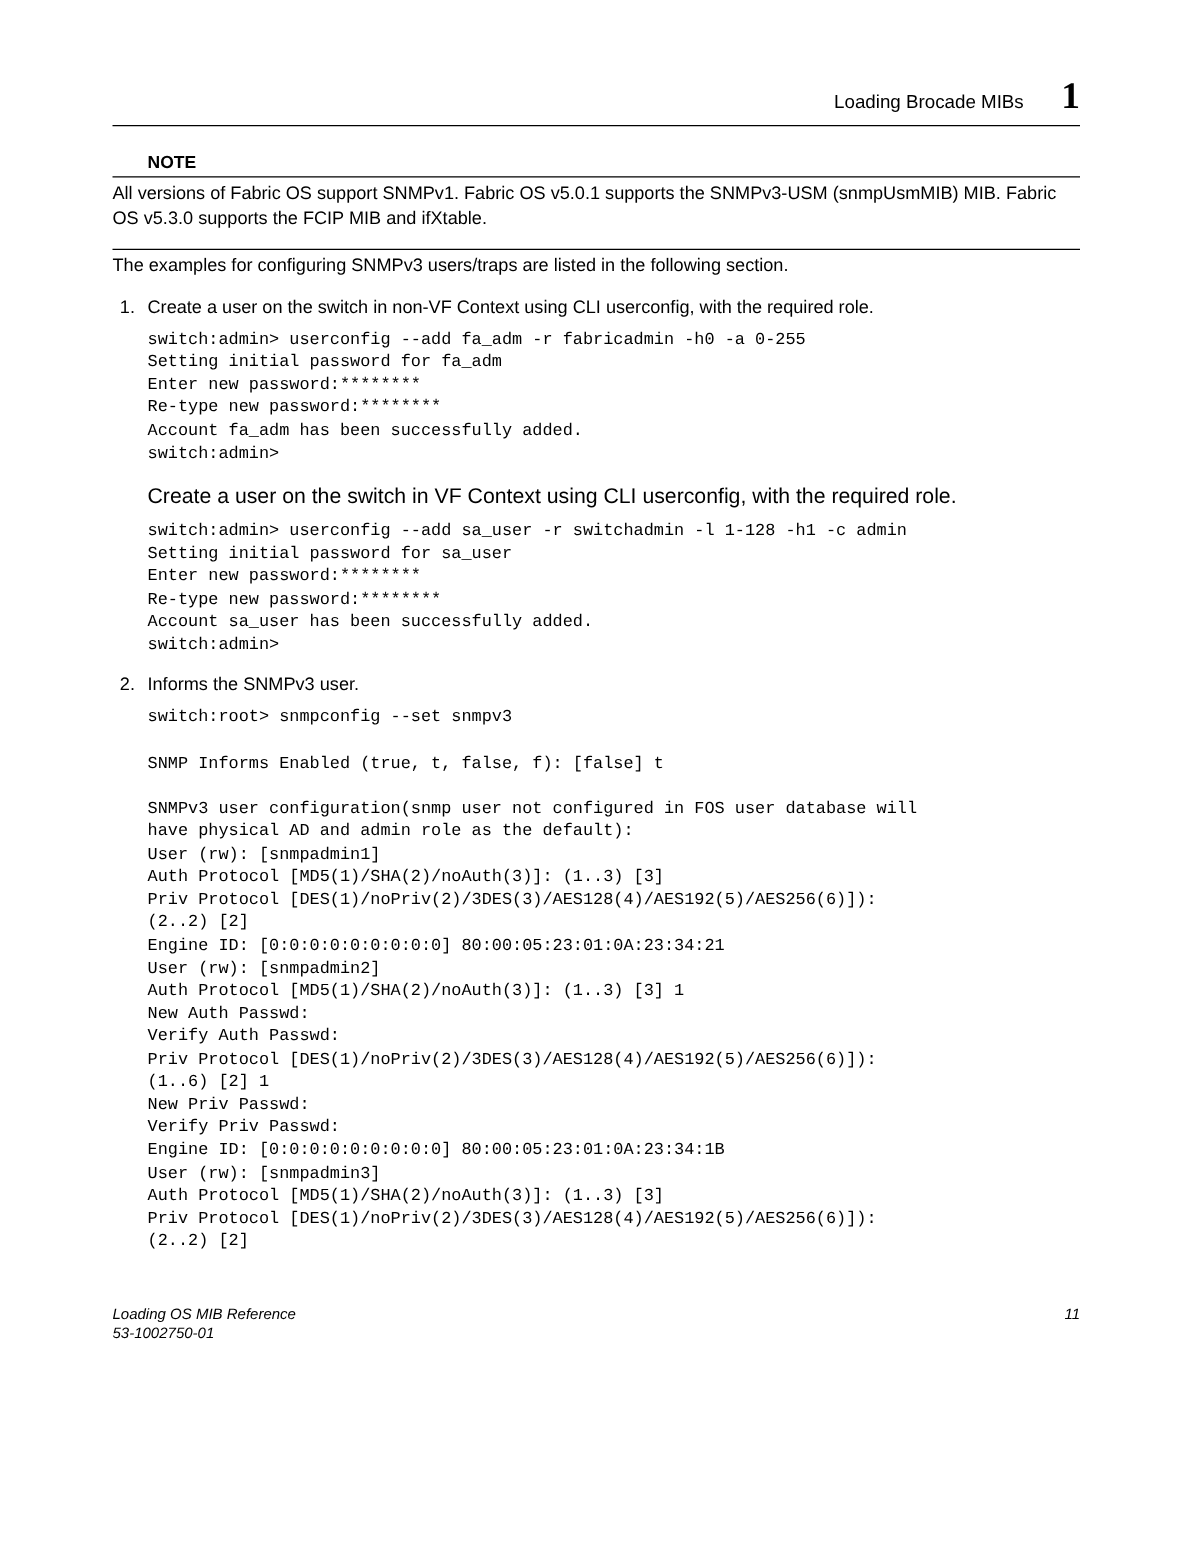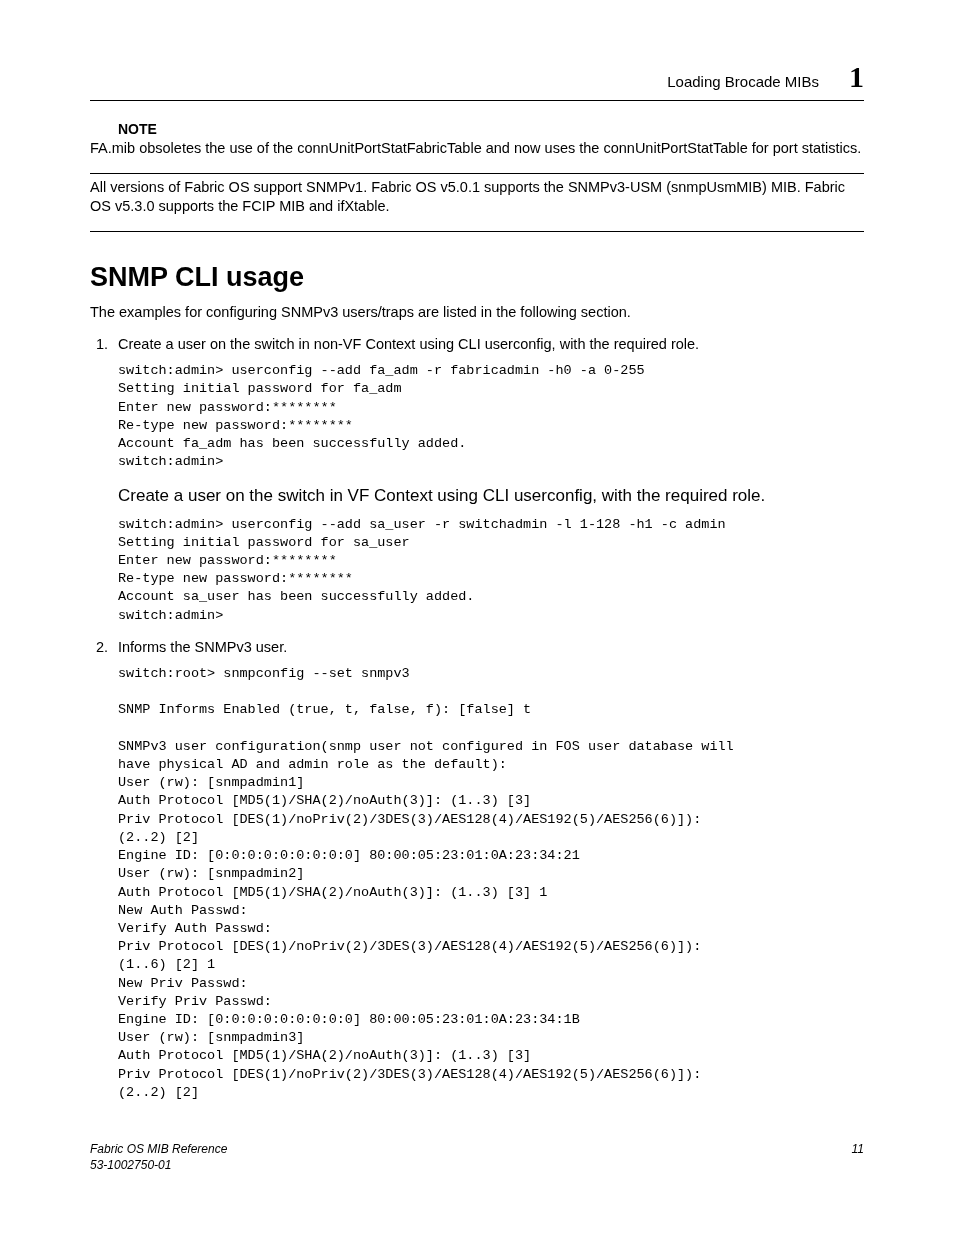--- a/index.html
+++ b/index.html
@@ -97,27 +97,25 @@
 <body>
 
 <div class="page">
 
   <div class="header-row">
     <span class="header-text">Loading Brocade MIBs</span>
     <span class="chapter-num">1</span>
   </div>
 
   <div class="note-label">NOTE</div>
-  <div class="body-text">FA.mib obsoletes the use of the connUnitPortStatFabricTable and now uses the connUnitPortStatTable for port statistics.</div>
 
   <hr class="section-rule">
   <div class="body-text">All versions of Fabric OS support SNMPv1. Fabric OS v5.0.1 supports the SNMPv3-USM (snmpUsmMIB) MIB. Fabric OS v5.3.0 supports the FCIP MIB and ifXtable.</div>
   <hr class="section-rule">
 
-  <div class="h2">SNMP CLI usage</div>
   <div class="body-text">The examples for configuring SNMPv3 users/traps are listed in the following section.</div>
 
 
   <ol class="steps">
     <li>
       <span>Create a user on the switch in non-VF Context using CLI userconfig, with the required role.</span>
       <div class="code">switch:admin&gt; userconfig --add fa_adm -r fabricadmin -h0 -a 0-255
 Setting initial password for fa_adm
 Enter new password:********
 Re-type new password:********
@@ -155,19 +153,19 @@
 Engine ID: [0:0:0:0:0:0:0:0:0] 80:00:05:23:01:0A:23:34:1B
 User (rw): [snmpadmin3]
 Auth Protocol [MD5(1)/SHA(2)/noAuth(3)]: (1..3) [3]
 Priv Protocol [DES(1)/noPriv(2)/3DES(3)/AES128(4)/AES192(5)/AES256(6)]):
 (2..2) [2]</div>
     </li>
   </ol>
 
   <div class="footer">
     <div class="footer-left">
-      <span>Fabric OS MIB Reference</span><br>
+      <span>Loading OS MIB Reference</span><br>
       <span>53-1002750-01</span>
     </div>
     <div>11</div>
   </div>
 
 </div>
 
 </body></html>

